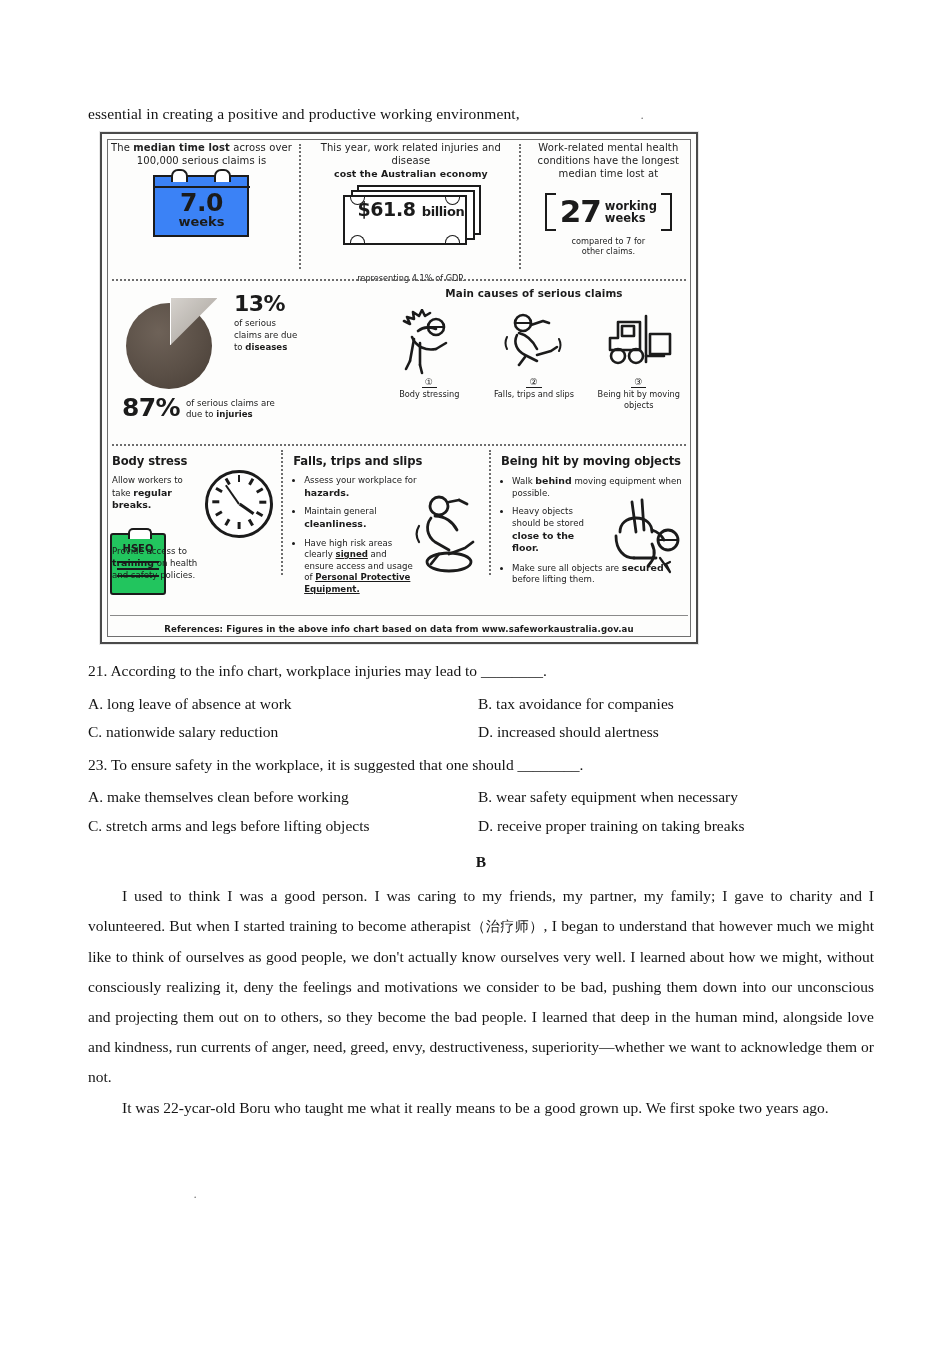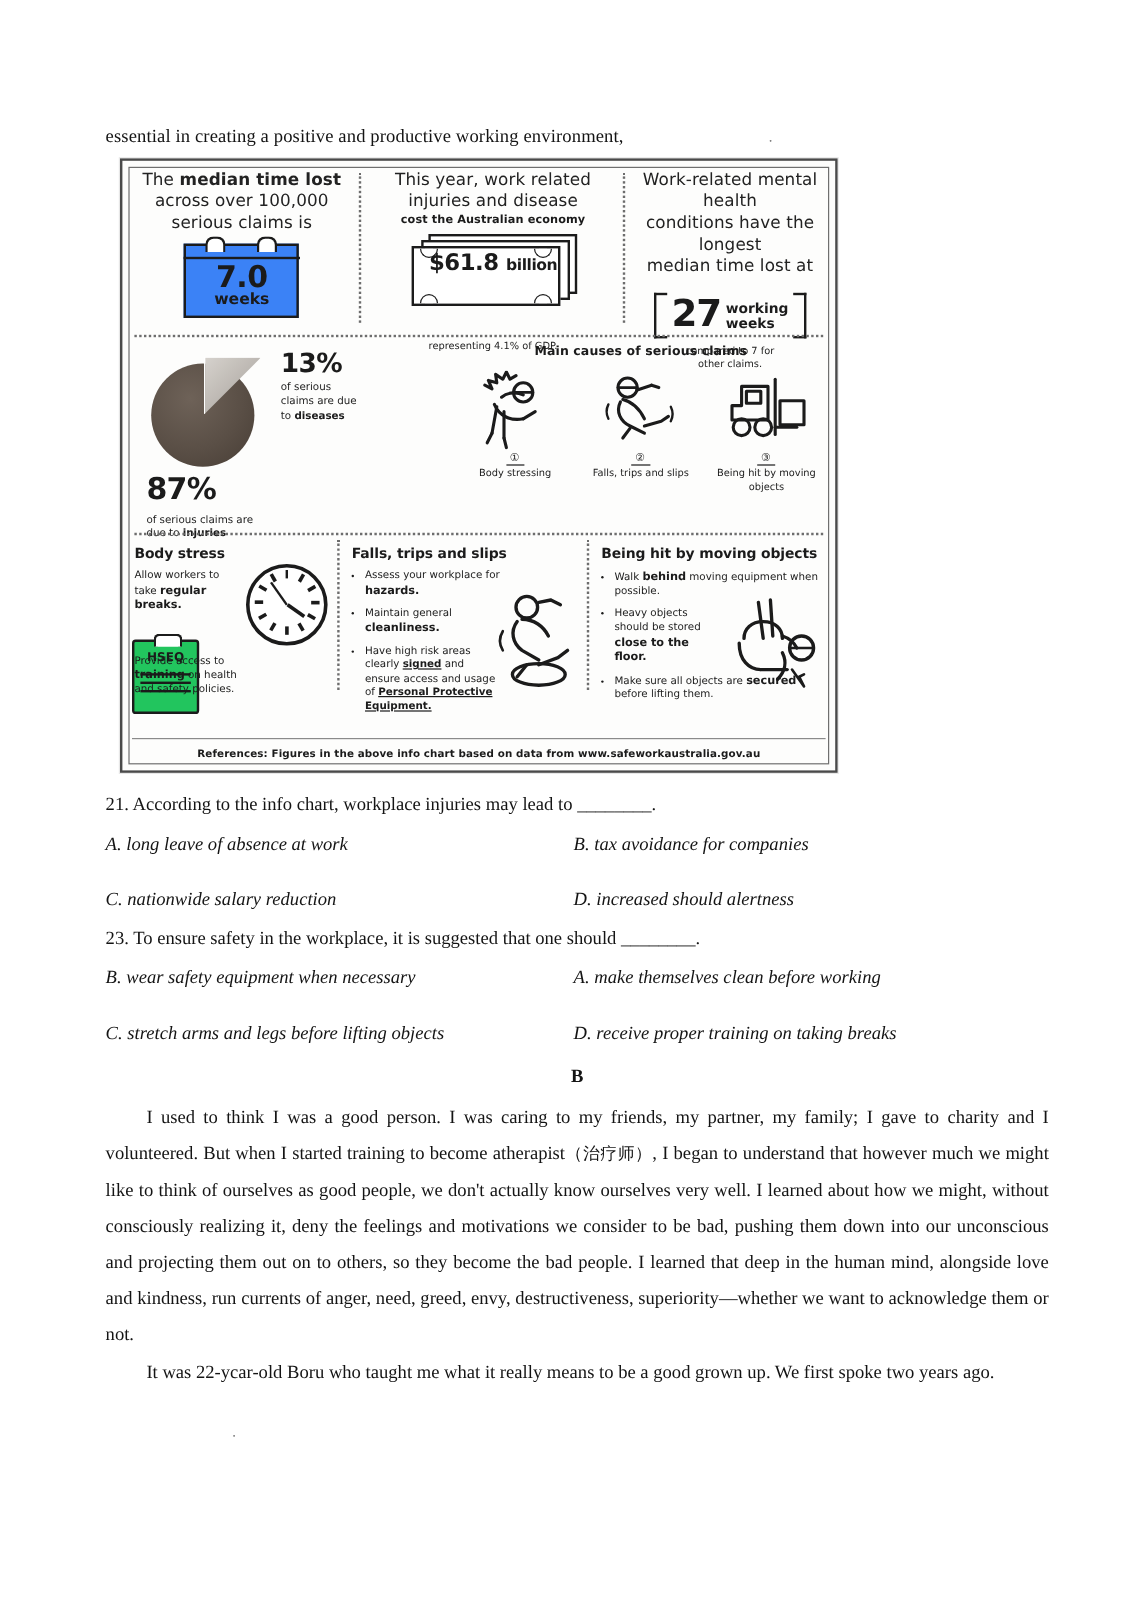--- a/index.html
+++ b/index.html
@@ -79,21 +79,21 @@
     text-align: center;
   }
   .divider-v {
     position: absolute;
     top: 10px;
     bottom: 10px;
     width: 0;
     border-left: 2px dotted #6d6d6d;
   }
   .t-small {
-    font-size: 14px;
+    font-size: 10px;
     line-height: 1.28;
     letter-spacing: .1px;
     color: #222;
   }
   .t-small b { font-weight: 700; }
   .t-strong { font-size: 9.4px; font-weight: 700; letter-spacing: .1px; }
 
   
   .calendar {
     width: 92px; height: 58px;
@@ -210,21 +210,21 @@
     width: 46px; height: 46px;
     background: linear-gradient(135deg, #d6d2cd 0%, #b3aea8 70%, #9b958e 100%);
     border: 1.4px solid #fff;
     clip-path: polygon(0 100%, 0 0, 100% 0);
   }
   .pct13 { position: absolute; left: 118px; top: 2px; }
   .pct13 .n { font-size: 22px; font-weight: 800; letter-spacing: -.5px; line-height: 1; }
   .pct13 .d { font-size: 8.6px; line-height: 1.35; margin-top: 3px; }
   .pct87 {
     position: absolute; left: 6px; top: 104px;
-    display: flex; align-items: flex-start; gap: 6px; flex-direction: column;
+    display: flex; align-items: flex-start; gap: 6px;
   }
   .pct87 .n { font-size: 25px; font-weight: 800; letter-spacing: -.6px; line-height: 1; }
   .pct87 .d { font-size: 8.6px; line-height: 1.28; padding-top: 3px; }
 
   .causes { position: absolute; left: 278px; top: 8px; right: 8px; }
   .causes-title { text-align: center; font-size: 10.4px; font-weight: 700; letter-spacing: .1px; }
   .cause-row { display: flex; justify-content: space-between; margin-top: 8px; }
   .cause { width: 32%; text-align: center; }
   .cause-ico { height: 70px; display: flex; align-items: center; justify-content: center; }
   .cause-num { font-size: 9px; letter-spacing: 1px; }
@@ -282,21 +282,21 @@
     letter-spacing: .1px;
   }
   .refs-rule {
     position: absolute; left: 8px; right: 8px; bottom: 26px;
     border-top: 1.4px solid #8a8a8a;
   }
 
   
   .q { margin-top: 14px; }
   .q-stem { font-size: 15.5px; line-height: 1.3; margin: 0 0 12px 0; }
-  .opts { display: grid; grid-template-columns: 390px 1fr; row-gap: 27px; font-style: italic; }
+  .opts { display: grid; grid-template-columns: 390px 1fr; row-gap: 9px; }
   .opt { font-size: 15.5px; line-height: 1.25; }
   .q-first { margin-top: 17px; }
 
   
   .sec-letter { text-align: center; font-weight: 700; font-size: 15.5px; margin: 18px 0 10px 0; }
   .para { font-size: 15.5px; line-height: 1.95; margin: 0; text-align: justify; text-justify: inter-word; }
   .para.indent { text-indent: 34px; }
   .cn { font-family: "DejaVu Sans", sans-serif; font-size: 14px; }
 </style>
 </head>
@@ -544,22 +544,22 @@
         <div class="opt">B. tax avoidance for companies</div>
         <div class="opt">C. nationwide salary reduction</div>
         <div class="opt">D. increased should alertness</div>
       </div>
     </div>
 
 
     <div class="q">
       <p class="q-stem">23. To ensure safety in the workplace, it is suggested that one should ________.</p>
       <div class="opts">
+        <div class="opt">A. make themselves clean before working</div>
         <div class="opt">B. wear safety equipment when necessary</div>
-        <div class="opt">A. make themselves clean before working</div>
         <div class="opt">C. stretch arms and legs before lifting objects</div>
         <div class="opt">D. receive proper training on taking breaks</div>
       </div>
     </div>
 
     <div class="sec-letter">B</div>
     <p class="para indent"><span>I used to think I was a good person. I was caring to my friends, my partner, my family; I gave to charity and I volunteered. But when I started training to become atherapist</span><span class="cn">（治疗师）</span><span>, I began to understand that however much we might like to think of ourselves as good people, we don't actually know ourselves very well. I learned about how we might, without consciously realizing it, deny the feelings and motivations we consider to be bad, pushing them down into our unconscious and projecting them out on to others, so they become the bad people. I learned that deep in the human mind, alongside love and kindness, run currents of anger, need, greed, envy, destructiveness, superiority—whether we want to acknowledge them or not.</span></p>
     <p class="para indent">It was 22-ycar-old Boru who taught me what it really means to be a good grown up. We first spoke two years ago.</p>
     <span class="stray-dot" style="left:105px;top:1085px;">·</span>
 

